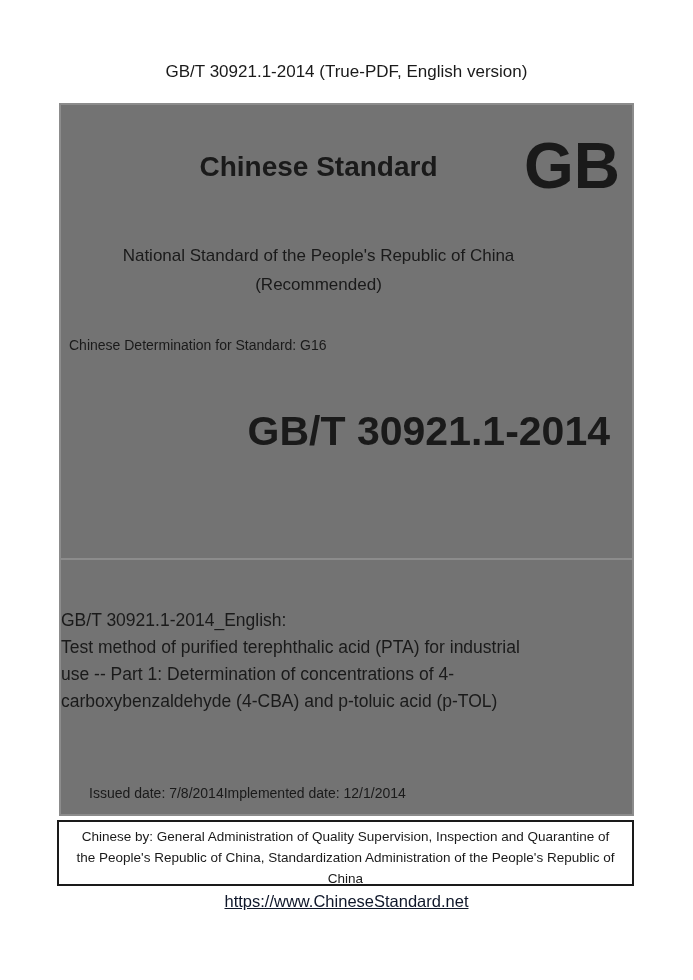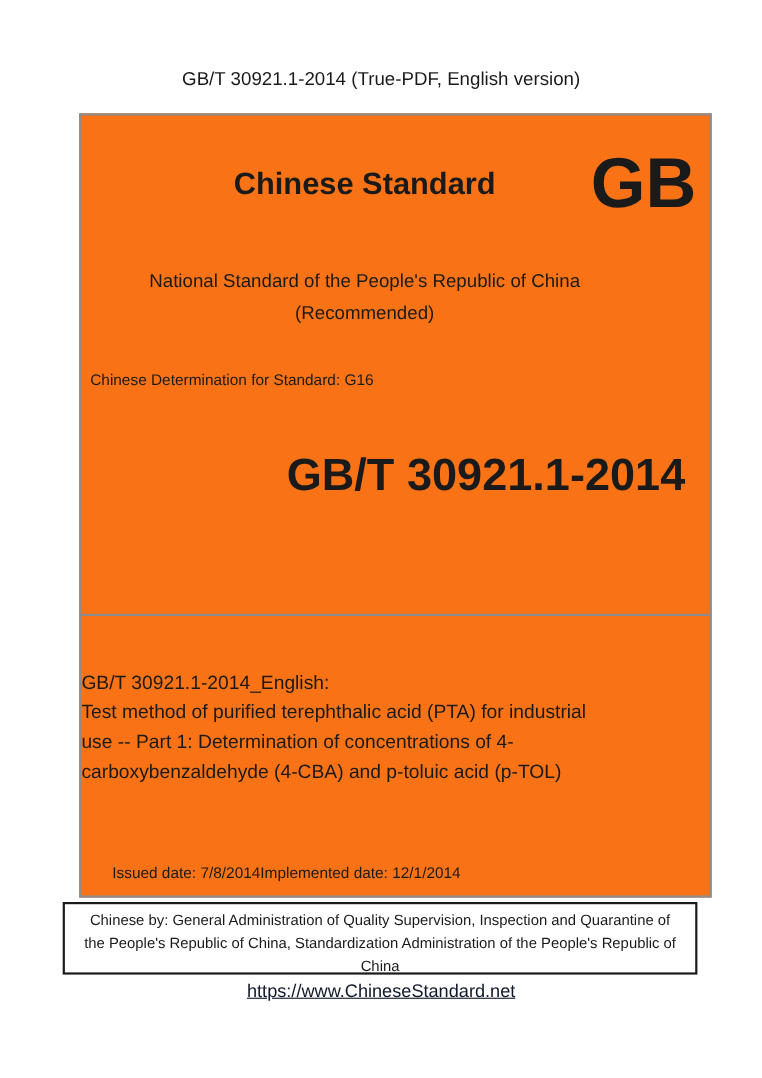--- a/index.html
+++ b/index.html
@@ -1,38 +1,38 @@
 <!DOCTYPE html>
 <html><head>
 <meta charset="utf-8">
 <style>
   * { margin: 0; padding: 0; box-sizing: border-box; }
   html, body { background: #ffffff; }
   .page {
     position: relative;
-    width: 693px;
+    width: 639px;
     height: 980px;
     background: #ffffff;
     font-family: "Liberation Sans", sans-serif;
     color: #1a1a1a;
     overflow: hidden;
   }
   .doc-header {
     position: absolute;
     top: 61px; left: 0; width: 693px;
     text-align: center;
     font-size: 17px;
     line-height: 22px;
   }
   .cover-box {
     position: absolute;
-    left: 72px; top: 103px;
+    left: 59px; top: 103px;
     width: 575px; height: 713px;
     border: 2px solid #8c8c8c;
-    background: #f97316;
+    background: #737373;
   }
   .brand-title {
     position: absolute;
     top: 46px; left: 0; right: 56px;
     text-align: center;
     font-size: 28px;
     font-weight: bold;
     line-height: 32px;
   }
   .gb-logo {

